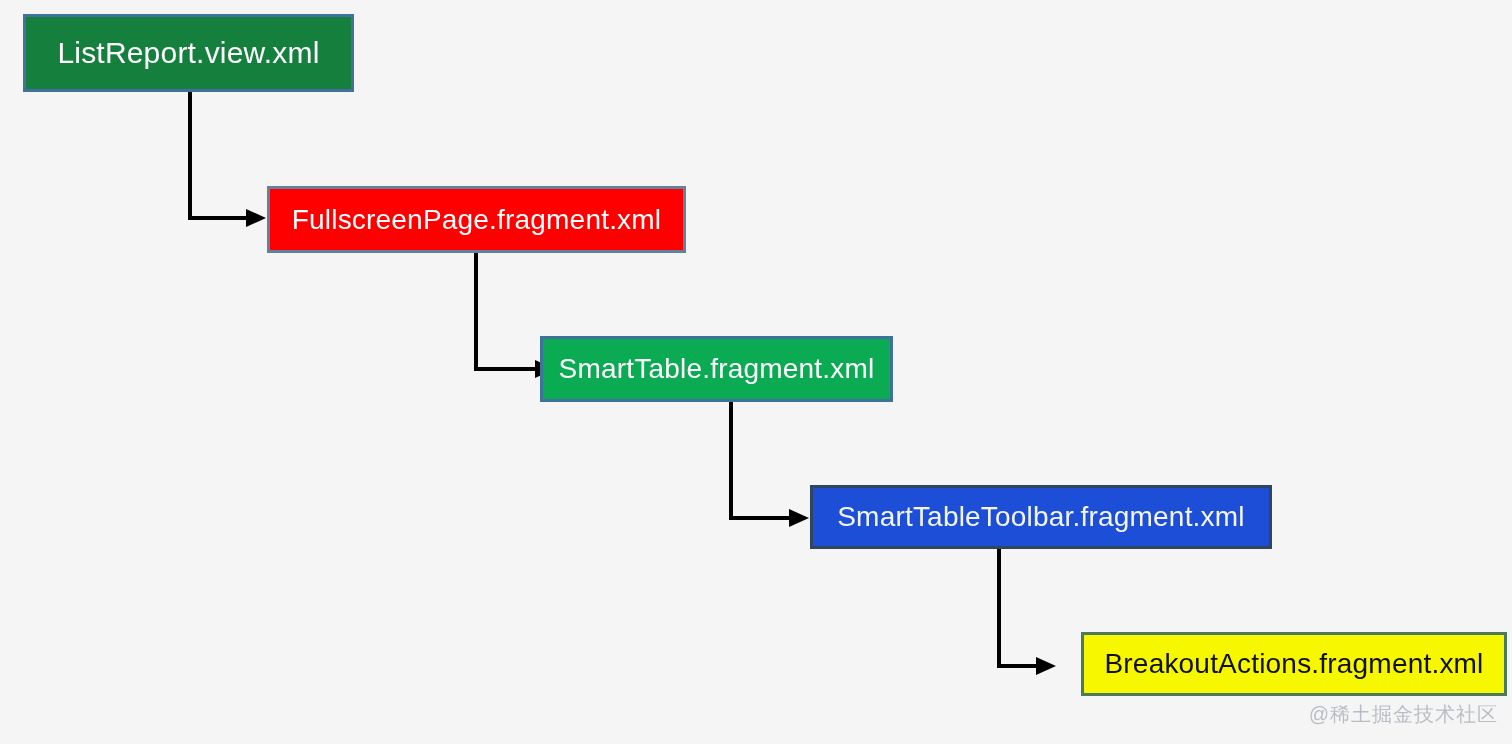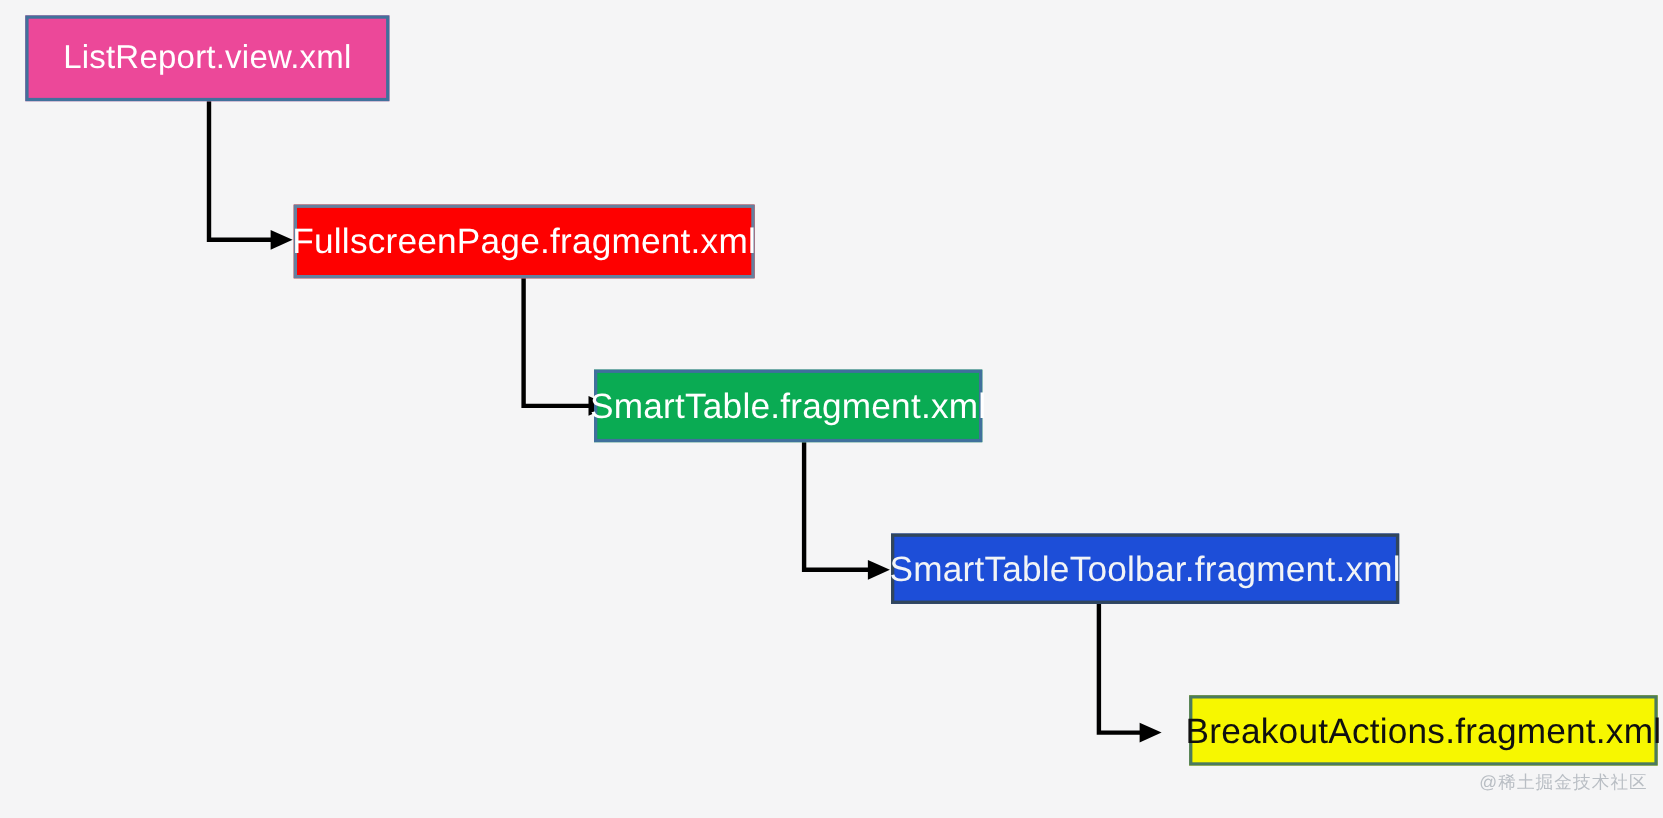--- a/index.html
+++ b/index.html
@@ -25,21 +25,21 @@
     height: 744px;
     pointer-events: none;
   }
   .node {
     position: absolute;
     display: flex;
     align-items: center;
     justify-content: center;
     box-sizing: border-box;
     border: 3px solid #41719c;
-    font-size: 32px;
+    font-size: 28px;
     letter-spacing: 0.2px;
     white-space: nowrap;
   }
   .node-listreport {
     left: 23px; top: 14px; width: 331px; height: 78px;
     font-size: 30px;
   }
   .node-fullscreenpage {
     left: 267px; top: 186px; width: 419px; height: 67px;
   }
@@ -49,21 +49,21 @@
   .node-smarttabletoolbar {
     left: 810px; top: 485px; width: 462px; height: 64px;
   }
   .node-breakoutactions {
     left: 1081px; top: 632px; width: 426px; height: 64px;
   }
   .watermark {
     position: absolute;
     right: 14px;
     top: 701px;
-    font-size: 16px;
+    font-size: 20px;
     color: #b9bec4;
     letter-spacing: 1px;
   }
 </style>
 </head>
 <body>
 
 <div class="canvas">
 
   <svg class="arrow-layer" viewBox="0 0 1512 744" xmlns="http://www.w3.org/2000/svg">
@@ -74,21 +74,21 @@
     <path d="M476 253 L476 369 L537 369" fill="none" stroke="#000000" stroke-width="4"></path>
     <polygon points="535,360 555,369 535,378" fill="#000000"></polygon>
 
     <path d="M731 402 L731 518 L791 518" fill="none" stroke="#000000" stroke-width="4"></path>
     <polygon points="789,509 809,518 789,527" fill="#000000"></polygon>
 
     <path d="M999 549 L999 666 L1038 666" fill="none" stroke="#000000" stroke-width="4"></path>
     <polygon points="1036,657 1056,666 1036,675" fill="#000000"></polygon>
   </svg>
 
-  <div class="node node-listreport" style="background-color: #ec4899; border-color: rgb(65, 113, 156); color: rgb(255, 255, 255);">
+  <div class="node node-listreport" style="background-color: #15803d; border-color: rgb(65, 113, 156); color: rgb(255, 255, 255);">
     <span>ListReport.view.xml</span>
   </div>
 
   <div class="node node-fullscreenpage" style="background-color: rgb(254, 0, 0); border-color: rgb(100, 128, 159); color: rgb(255, 255, 255);">
     <span>FullscreenPage.fragment.xml</span>
   </div>
 
   <div class="node node-smarttable" style="background-color: rgb(10, 171, 83); border-color: rgb(64, 112, 156); color: rgb(255, 255, 255);">
     <span>SmartTable.fragment.xml</span>
   </div>

